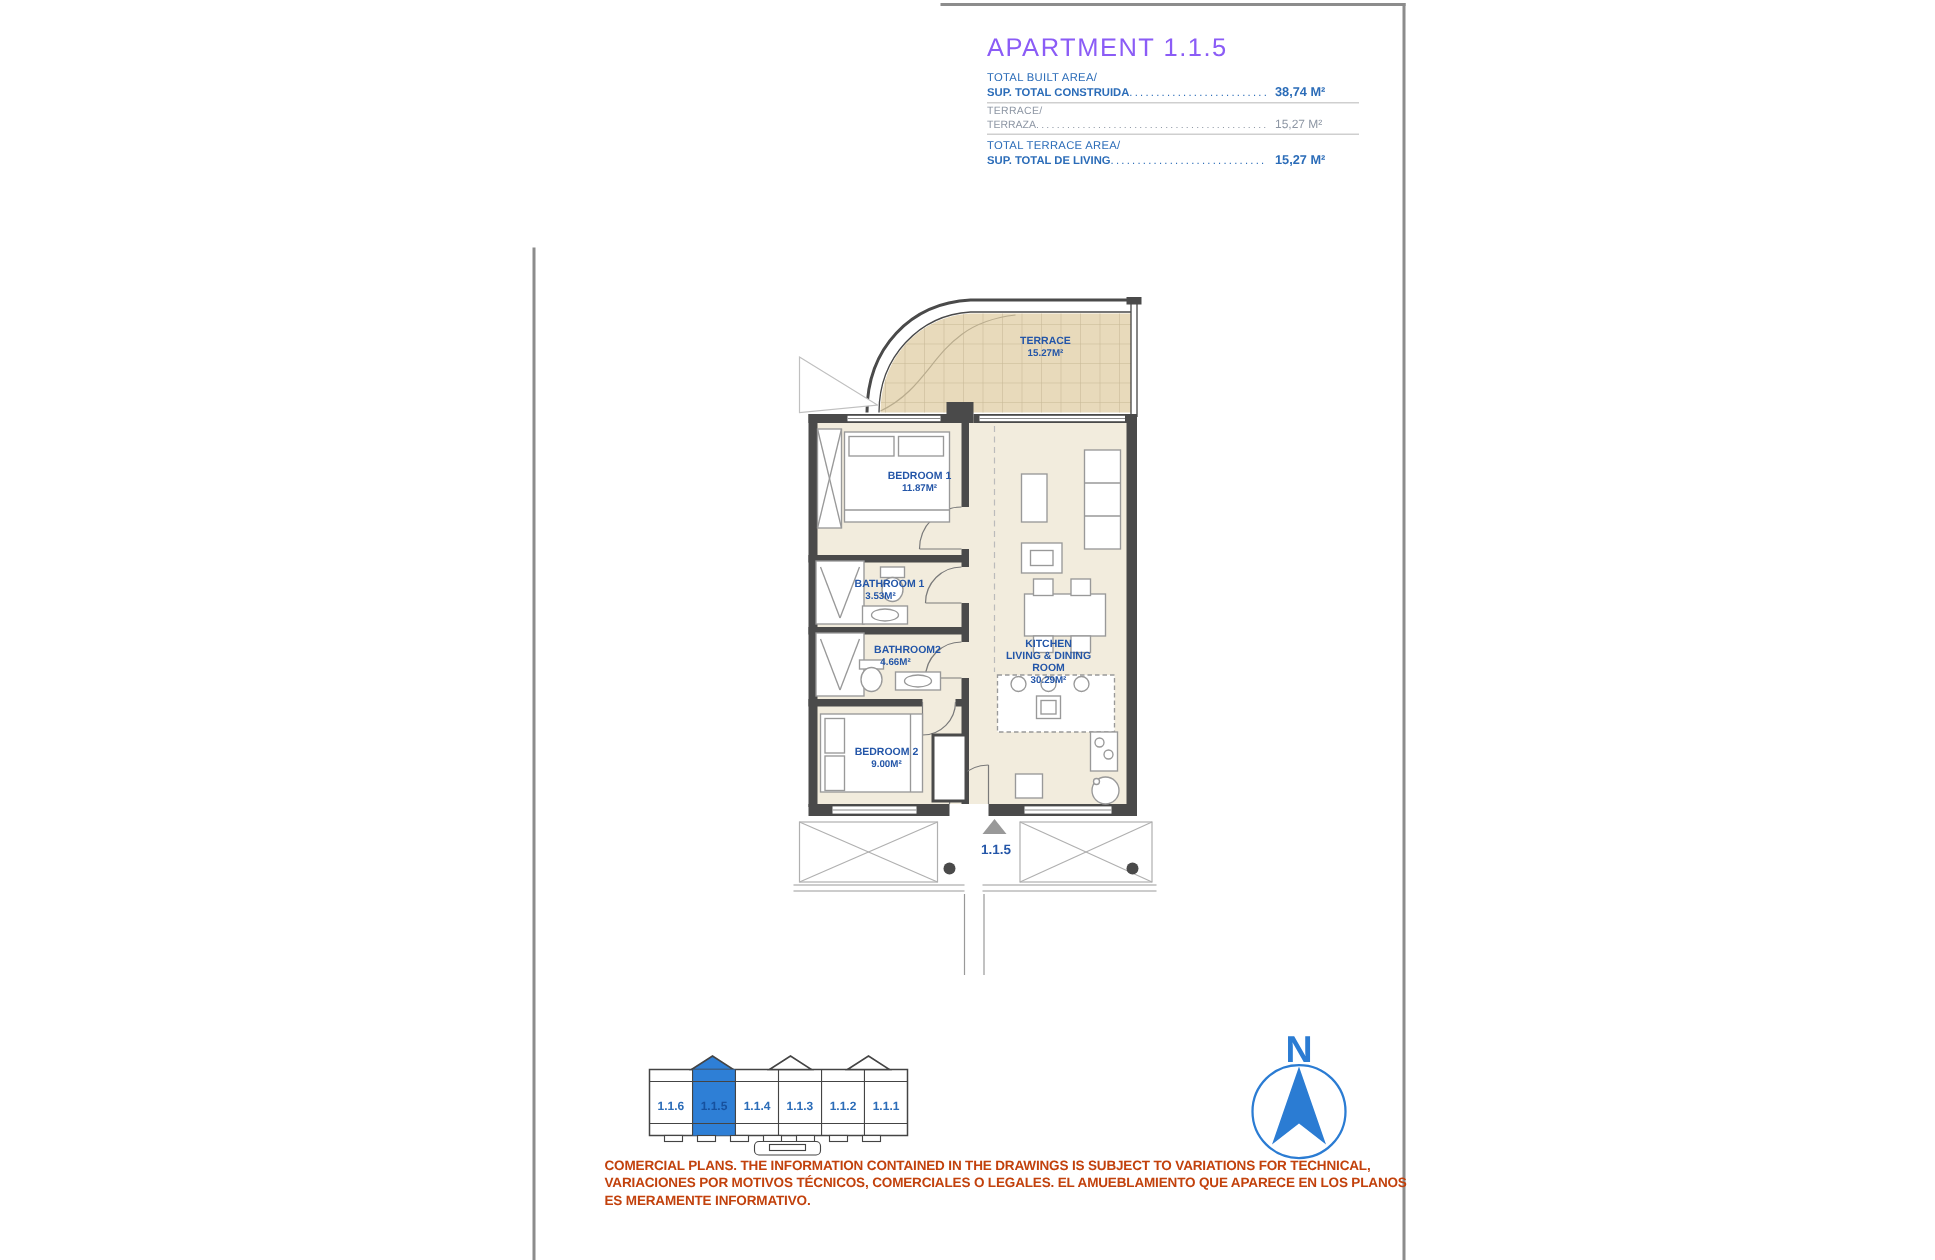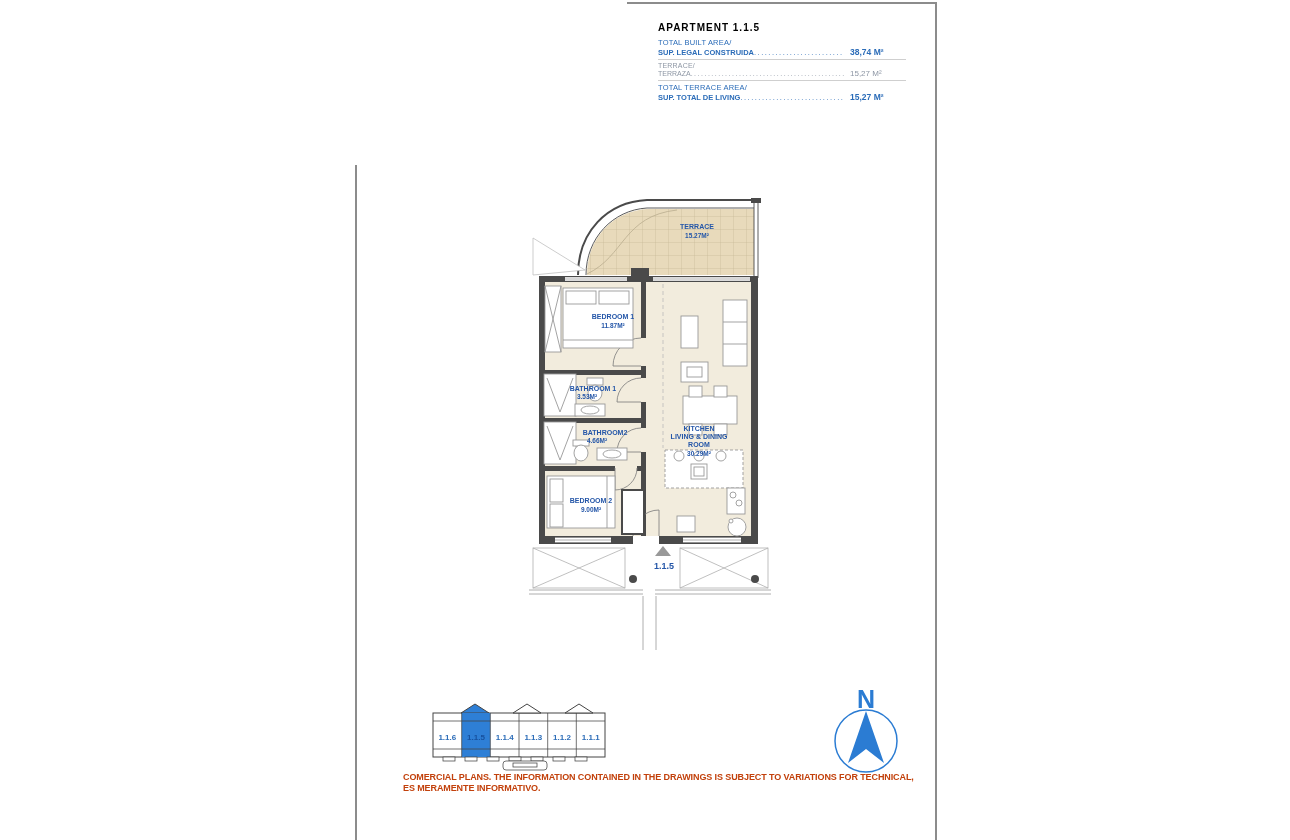--- a/index.html
+++ b/index.html
@@ -8,21 +8,21 @@
     font-family:"Liberation Sans", sans-serif;
   }
   
   .border-line{position:absolute;background:#8c8c8c;}
   #border-top{left:627px;top:2px;width:310px;height:2px;}
   #border-right{left:935px;top:2px;width:2px;height:838px;}
   #border-left{left:355px;top:165px;width:2px;height:675px;}
 
   
   .info-block{position:absolute;left:658px;top:22px;width:248px;}
-  .sheet-title{font-size:10px;color:#000000;letter-spacing:1px;font-weight:700;margin-bottom:3px;}
+  .sheet-title{font-size:17px;color:#8b5cf6;letter-spacing:1px;font-weight:400;margin-bottom:3px;}
   .info-row{padding:2px 0;border-bottom:1px solid #cfcfcf;}
   .info-row:last-child{border-bottom:none;}
   .row-line1{font-size:7.5px;font-weight:400;color:#2b6cb8;letter-spacing:.2px;}
   .row-line2{display:flex;align-items:baseline;font-size:7.5px;font-weight:700;color:#2b6cb8;}
   .leader{flex:1;overflow:hidden;white-space:nowrap;letter-spacing:1.5px;font-weight:400;}
   .value{width:56px;font-size:8.5px;padding-left:6px;white-space:nowrap;}
   .info-row.secondary .row-line1,
   .info-row.secondary .row-line2{color:#8d96a4;font-weight:400;font-size:7px;}
   .info-row.secondary .value{font-size:8px;}
 
@@ -49,21 +49,21 @@
   <div class="border-line" id="border-top"></div>
   <div class="border-line" id="border-right"></div>
   <div class="border-line" id="border-left"></div>
 
   <div class="info-block">
     <div class="sheet-title">APARTMENT 1.1.5</div>
 
     <div class="info-row">
       <div class="row-line1">TOTAL BUILT AREA/</div>
       <div class="row-line2">
-        <span>SUP. LEGAL CONSTRUIDA</span>
+        <span>SUP. TOTAL CONSTRUIDA</span>
         <span class="leader">....................................</span>
         <span class="value">38,74 M²</span>
       </div>
     </div>
 
     <div class="info-row secondary">
       <div class="row-line1">TERRACE/</div>
       <div class="row-line2">
         <span>TERRAZA</span>
         <span class="leader">..............................................................</span>
@@ -285,16 +285,17 @@
   <div class="compass-wrap">
     <svg width="100" height="102" viewBox="0 0 100 102">
       <text x="46" y="30" text-anchor="middle" font-size="25" font-weight="700" fill="#2b7cd3">N</text>
       <circle cx="46" cy="63" r="31" fill="none" stroke="#2b7cd3" stroke-width="1.5"></circle>
       <polygon points="46,33 64,85 46,71 28,85" fill="#2b7cd3"></polygon>
     </svg>
   </div>
 
   <div class="disclaimer">
     <div>COMERCIAL PLANS. THE INFORMATION CONTAINED IN THE DRAWINGS IS SUBJECT TO VARIATIONS FOR TECHNICAL,</div>
+    <div>VARIACIONES POR MOTIVOS TÉCNICOS, COMERCIALES O LEGALES. EL AMUEBLAMIENTO QUE APARECE EN LOS PLANOS</div>
     <div>ES MERAMENTE INFORMATIVO.</div>
   </div>
 
 </div>
 
 </body></html>

